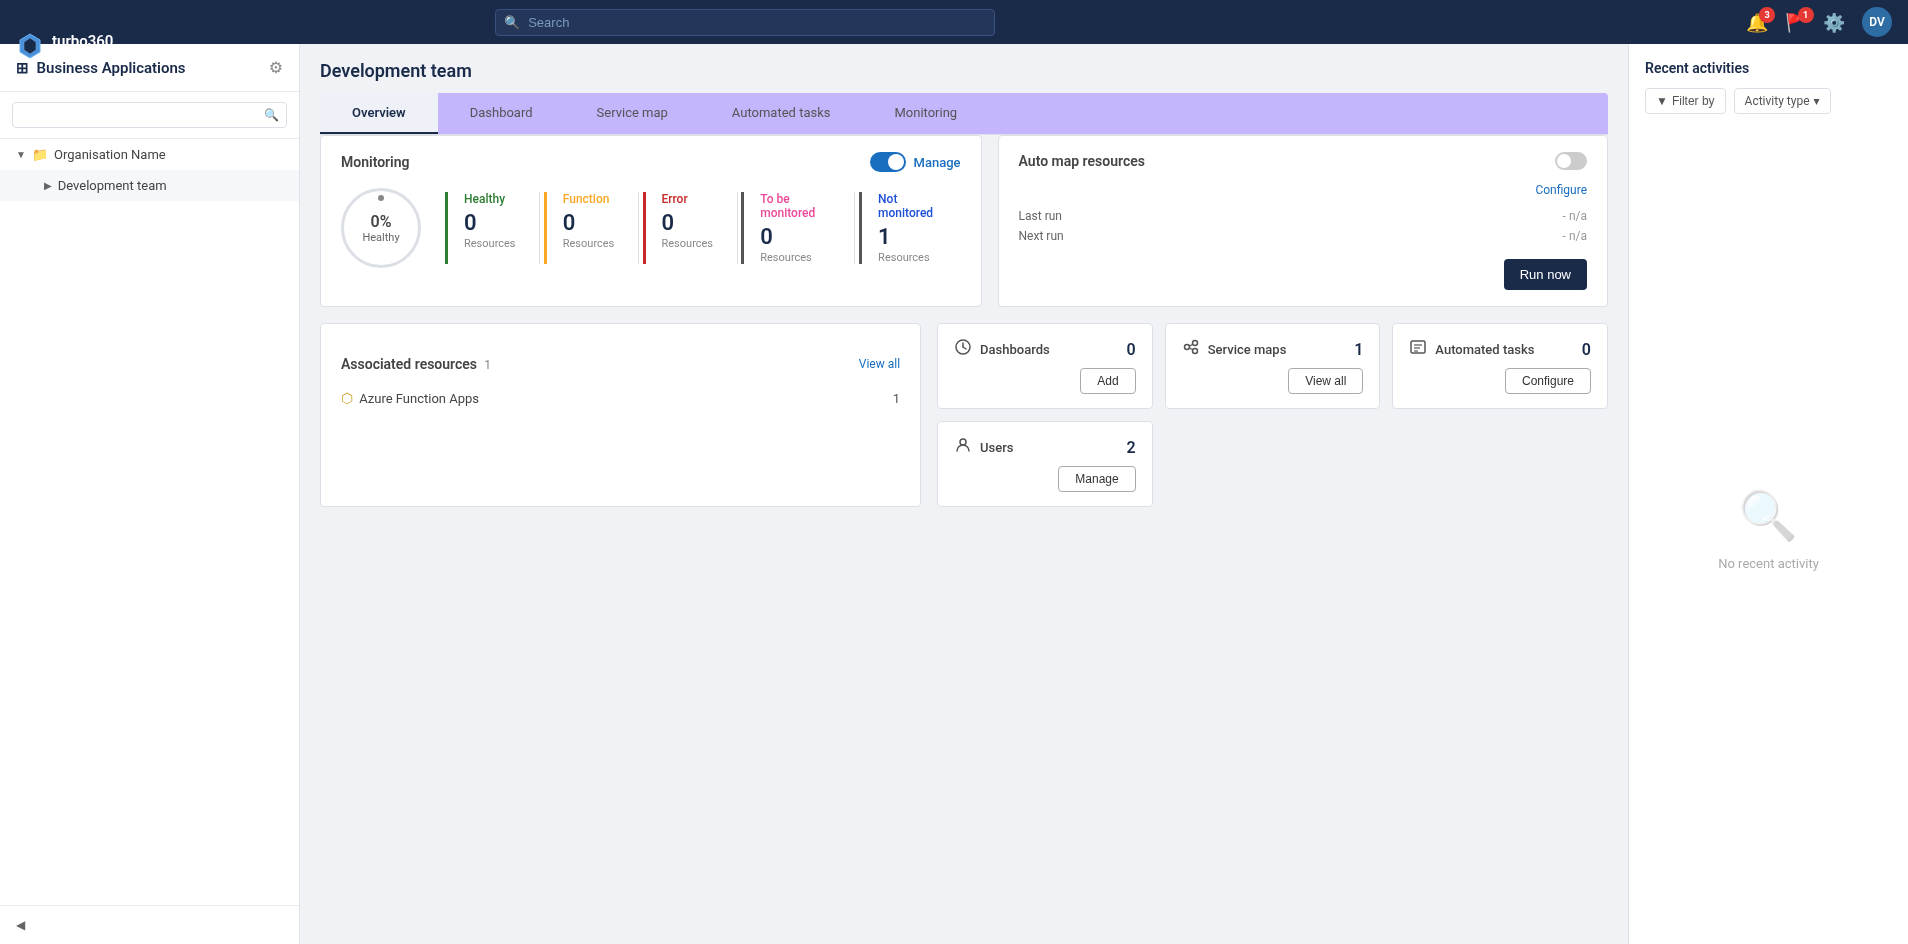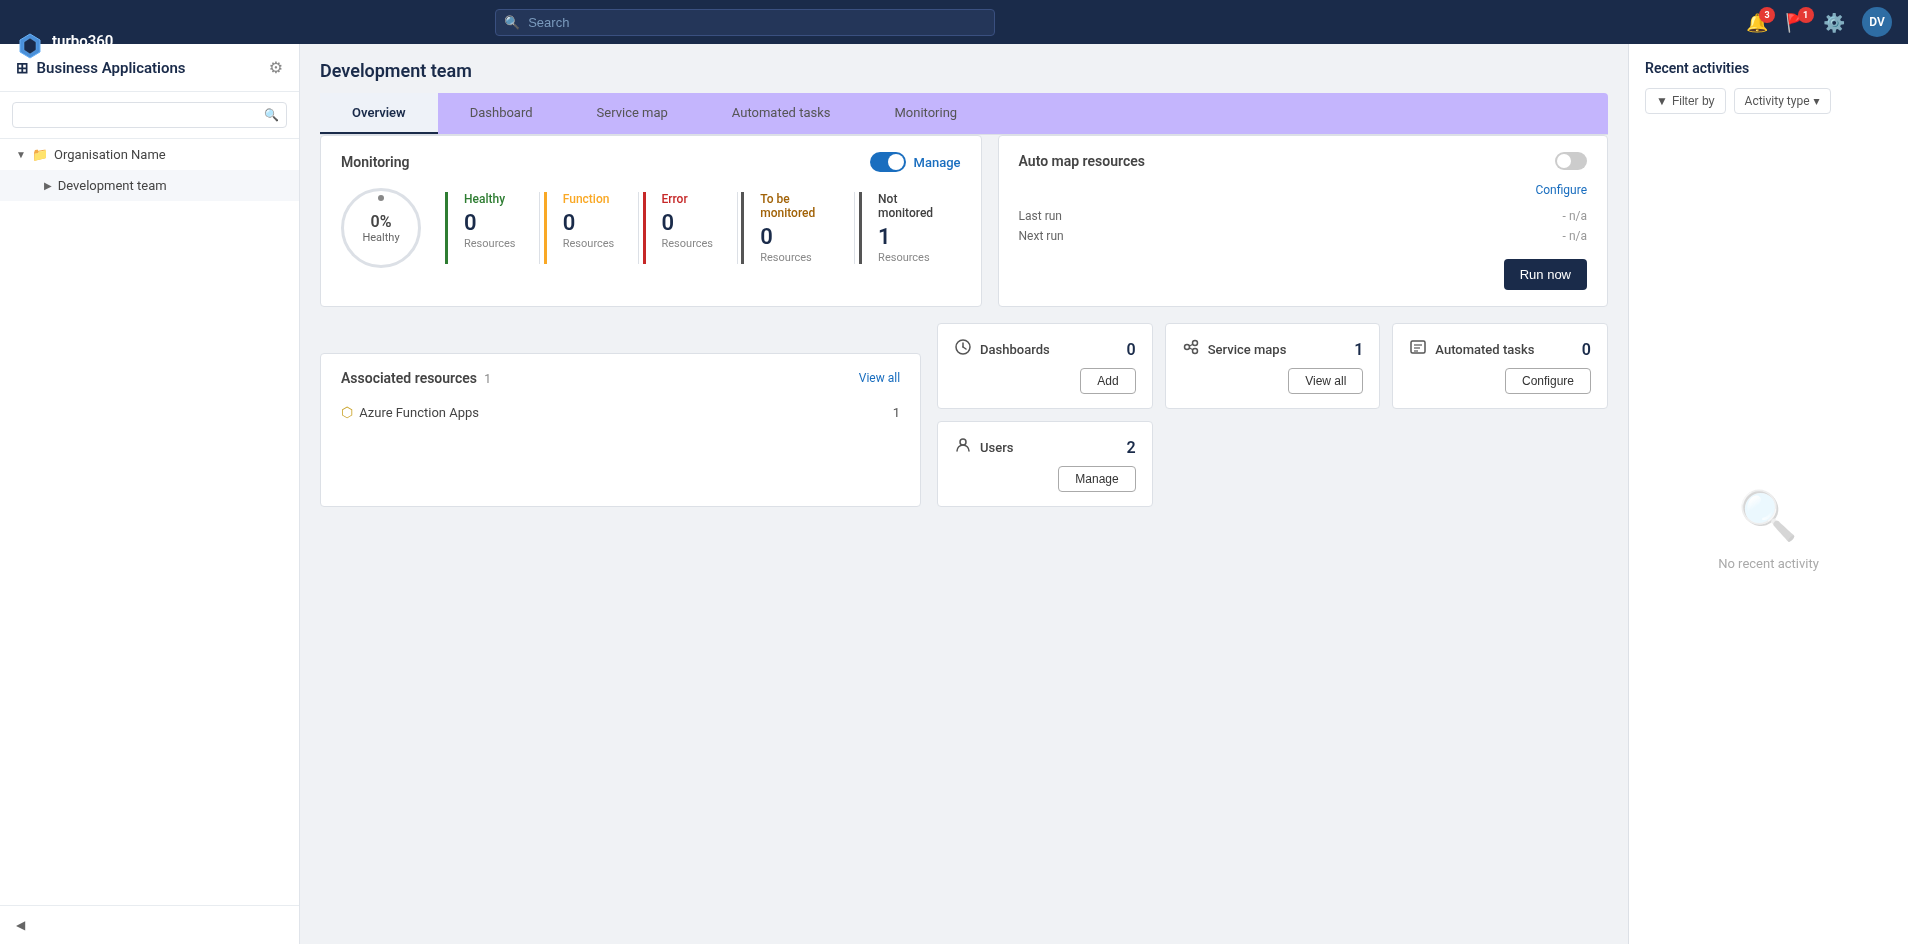--- a/index.html
+++ b/index.html
@@ -328,22 +328,22 @@
     .stat-item.monitored { border-left-color: #555; }
     .stat-item.not-monitored { border-left-color: #555; }
     .stat-label {
       font-size: 12px;
       font-weight: 500;
       margin-bottom: 4px;
     }
     .stat-label.healthy { color: #2e7d32; }
     .stat-label.warning { color: #f9a825; }
     .stat-label.error { color: #c62828; }
-    .stat-label.monitored { color: #a16207; }
-    .stat-label.not-monitored { color: #404040; }
+    .stat-label.monitored { color: #ec4899; }
+    .stat-label.not-monitored { color: #1d4ed8; }
     .stat-value {
       font-size: 22px;
       font-weight: 600;
       color: #1a2b4a;
       display: block;
     }
     .stat-sub {
       font-size: 11px;
       color: #888;
     }
@@ -421,22 +421,21 @@
       float: right;
     }
 
     
     .bottom-row {
       display: flex;
       gap: 16px;
     }
     .assoc-card {
       flex: 1;
-      padding: 16px 20px;
-      margin-top: 30px;
+      padding: 32px 20px;
     }
     .assoc-header {
       display: flex;
       align-items: center;
       justify-content: space-between;
       margin-bottom: 12px;
     }
     .assoc-title {
       font-size: 14px;
       font-weight: 600;

